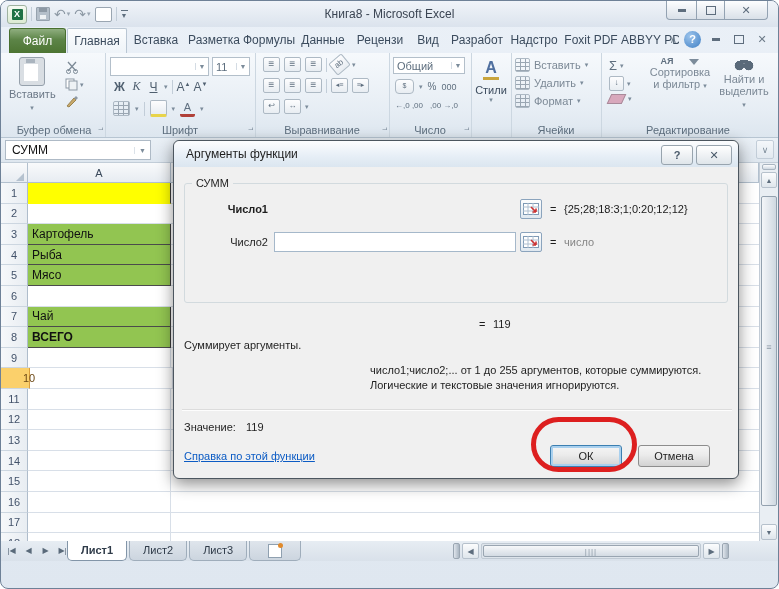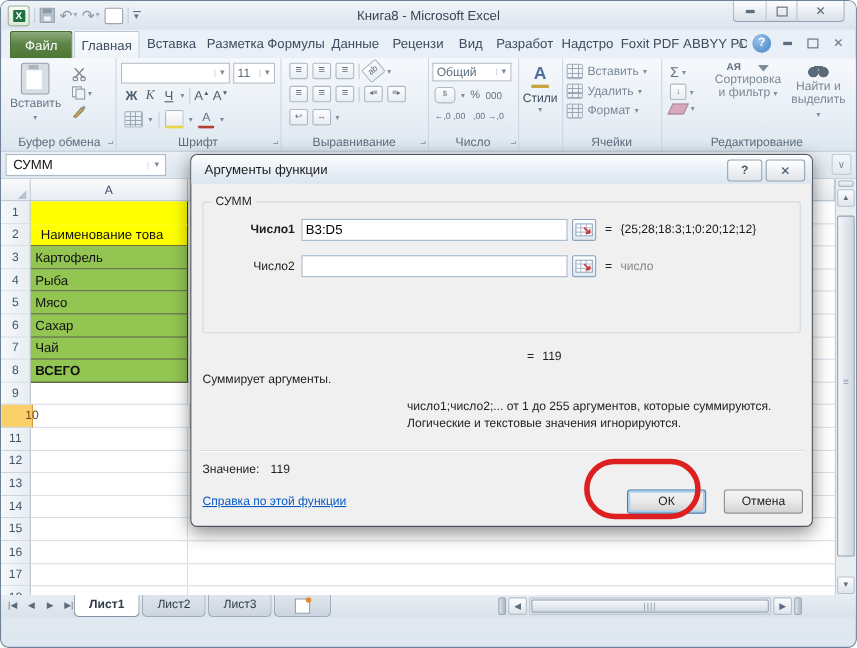--- a/index.html
+++ b/index.html
@@ -113,21 +113,21 @@
   .finput{left:100px;width:242px;height:20px;border:1px solid #a5b8ca;background:#fff;font-size:12px;padding:0 3px;
           font-family:"Liberation Sans",sans-serif;}
   .fpick{left:346px;width:22px;height:20px;border:1px solid #8ba4bd;border-radius:2px;background:linear-gradient(#fefefe,#dfe8f0);
          display:flex;align-items:center;justify-content:center;}
   .feq{font-size:11px;color:#1e1e1e;line-height:20px;}
   .fres{font-size:11px;line-height:20px;}
   .dtext{font-size:11px;color:#1e1e1e;}
   .dsep{left:8px;width:550px;top:268px;height:2px;border-top:1px solid #dcdcdc;border-bottom:1px solid #fdfdfd;}
   .dlink{font-size:11px;color:#0b5bc4;text-decoration:underline;}
   .dbut{width:72px;height:22px;border:1px solid #8d8d8d;border-radius:3px;font-size:11px;color:#1e1e1e;
-        background:linear-gradient(#f5f5f5,#ebebeb 45%,#d2d2d2);text-align:center;line-height:20px;margin-left:20px;}
+        background:linear-gradient(#f5f5f5,#ebebeb 45%,#d2d2d2);text-align:center;line-height:20px;}
   .dbut.def{border:1px solid #3c7fb1;box-shadow:0 0 0 2px #a9d0ee inset;}
   .oval{left:530px;top:416px;width:106px;height:55px;border:5px solid #dd1f1f;border-radius:30px;z-index:20;}
   
   .tstrip{left:0;top:540px;width:100%;height:20px;background:linear-gradient(#e7edf3,#d9e1ea);}
   .snav{left:3px;top:2px;display:flex;gap:2px;}
   .snavb{width:15px;height:16px;color:#5a6a7a;font-size:8px;text-align:center;line-height:16px;}
   .stabs{left:66px;top:0;display:flex;height:20px;}
   .stab{padding:0 13px;font-size:11px;line-height:19px;color:#2f3b49;background:linear-gradient(#dfe5ec,#ccd5df);
         border:1px solid #9fadbb;border-top:none;border-radius:0 0 5px 5px;margin-right:2px;}
   .stab.active{background:#fff;font-weight:bold;border-color:#8295a8;}
@@ -416,41 +416,39 @@
     <div class="a hdr" style="left:170px;top:0;width:588px;height:20px"></div>
 
     <div class="a rows">
       <div class="row yellow">
           <div class="rn">1</div>
           <div class="rc"></div>
           <div class="rest"></div>
         </div>
       <div class="row yellow yb">
           <div class="rn">2</div>
-          <div class="rc" style="padding-left:9px">Наименование това</div>
           <div class="rest"></div>
         </div>
       <div class="row green">
           <div class="rn">3</div>
           <div class="rc">Картофель</div>
           <div class="rest"></div>
         </div>
       <div class="row green">
           <div class="rn">4</div>
           <div class="rc">Рыба</div>
           <div class="rest"></div>
         </div>
       <div class="row green">
           <div class="rn">5</div>
           <div class="rc">Мясо</div>
           <div class="rest"></div>
         </div>
       <div class="row green">
           <div class="rn">6</div>
-          <div class="rc">Сахар</div>
           <div class="rest"></div>
         </div>
       <div class="row green">
           <div class="rn">7</div>
           <div class="rc">Чай</div>
           <div class="rest"></div>
         </div>
       <div class="row green boldtxt">
           <div class="rn">8</div>
           <div class="rc">ВСЕГО</div>
@@ -524,21 +522,20 @@
         </div>
       <div class="dbtn" style="width:34px">
           <span>✕</span>
         </div>
     </div>
 
     <div class="a fnbox"></div>
     <div class="a fnlabel">СУММ</div>
 
     <div class="a flabel" style="top:58px;font-weight:bold">Число1</div>
-    <input class="a finput" style="top: 58px;" value="B3:D5">
     <div class="a fpick" style="top:58px">
       <svg width="16" height="12">
           <rect x="0.5" y="0.5" width="15" height="11" fill="#fff" stroke="#7f9ab5"></rect>
           <path d="M0 4 H16 M0 8 H16 M5 0 V12 M10 0 V12" stroke="#aebfd0" stroke-width="1"></path>
           <path d="M13 9 L8 4 M13 9 L13 5.5 M13 9 L9.5 9" stroke="#c33" stroke-width="1.6" fill="none"></path>
         </svg>
     </div>
     <span class="a feq" style="left:376px;top:58px">=</span>
     <span class="a fres" style="left:390px;top:58px;color:#1a1a1a">{25;28;18:3;1;0:20;12;12}</span>
 

